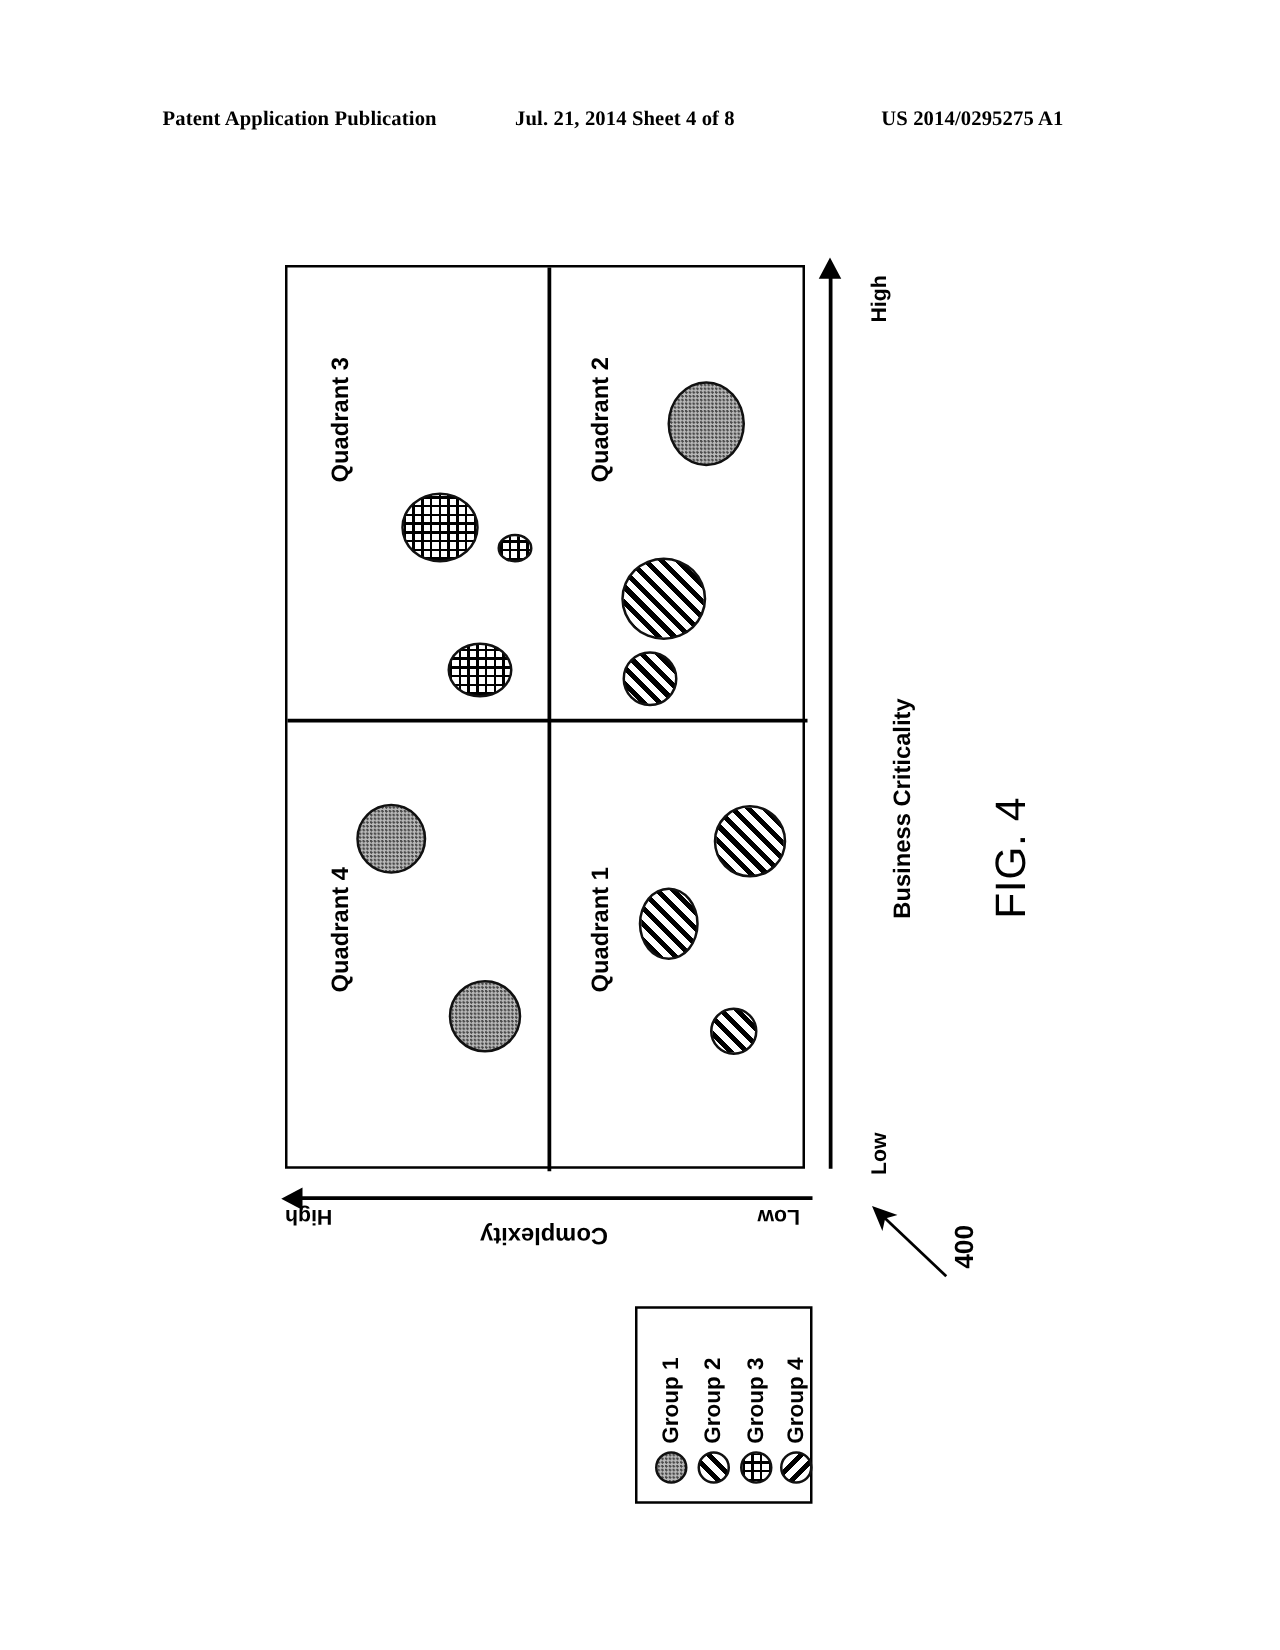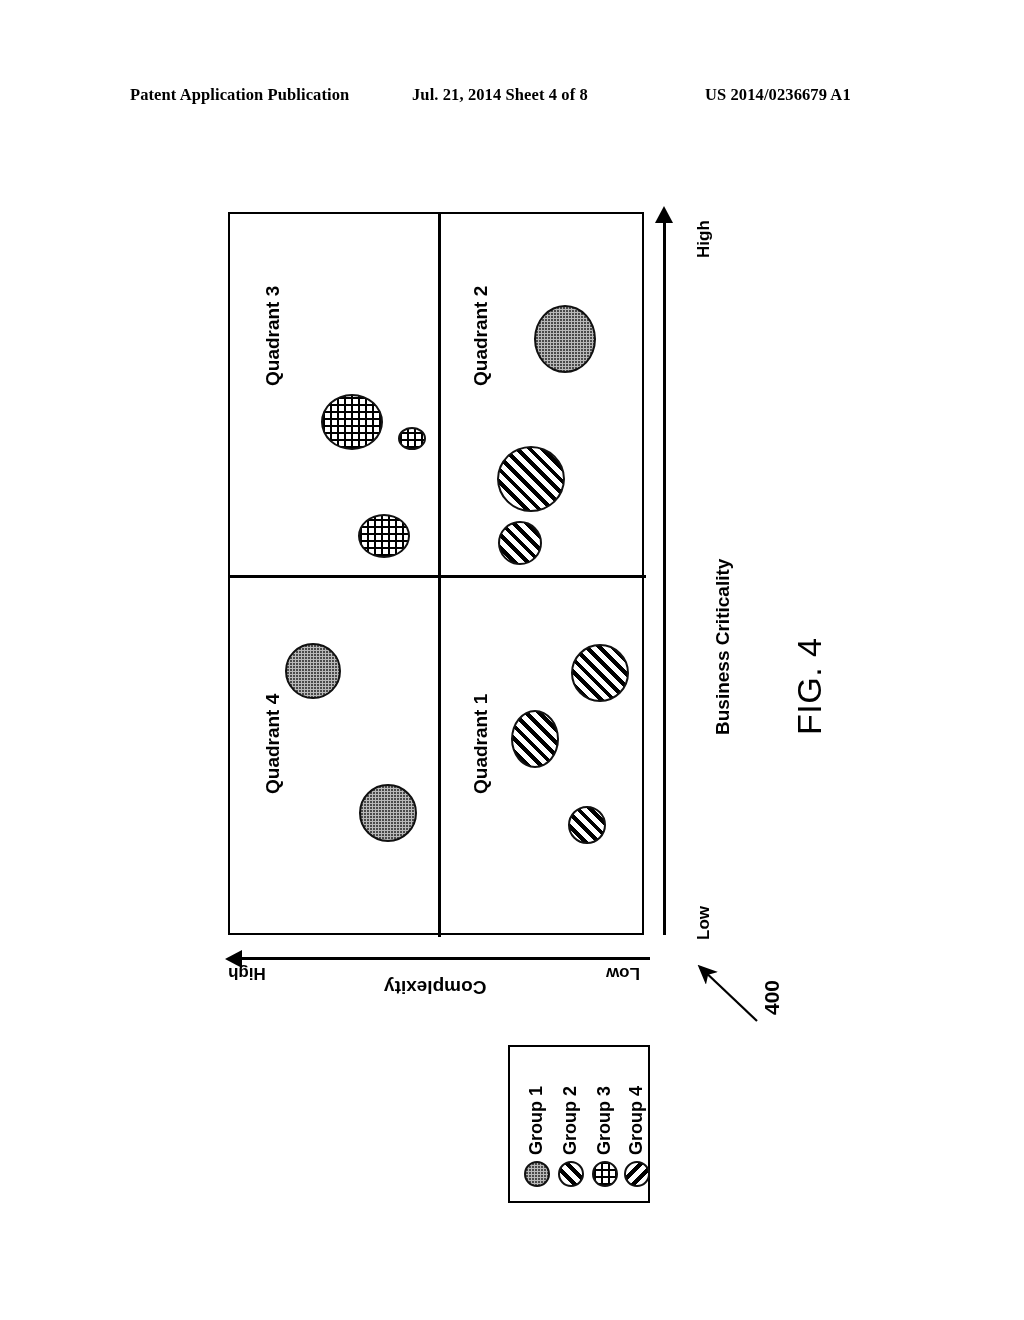--- a/index.html
+++ b/index.html
@@ -247,21 +247,21 @@
     transform-origin: 0 100%;
     transform: rotate(-90deg);
   }
 </style>
 </head>
 <body>
 
 <div id="patent-header">
   <span class="hdr-left">Patent Application Publication</span>
   <span class="hdr-center">Jul. 21, 2014  Sheet 4 of 8</span>
-  <span class="hdr-right">US 2014/0236679 A1</span>
+  <span class="hdr-right">US 2014/0295275 A1</span>
 </div>
 
 <div id="figure-stage">
 
   <div id="chart-frame">
     <div class="divider-v"></div>
     <div class="divider-h"></div>
 
     <span class="quadrant-label" style="left:32px; top:172px;">Quadrant 3</span>
 

